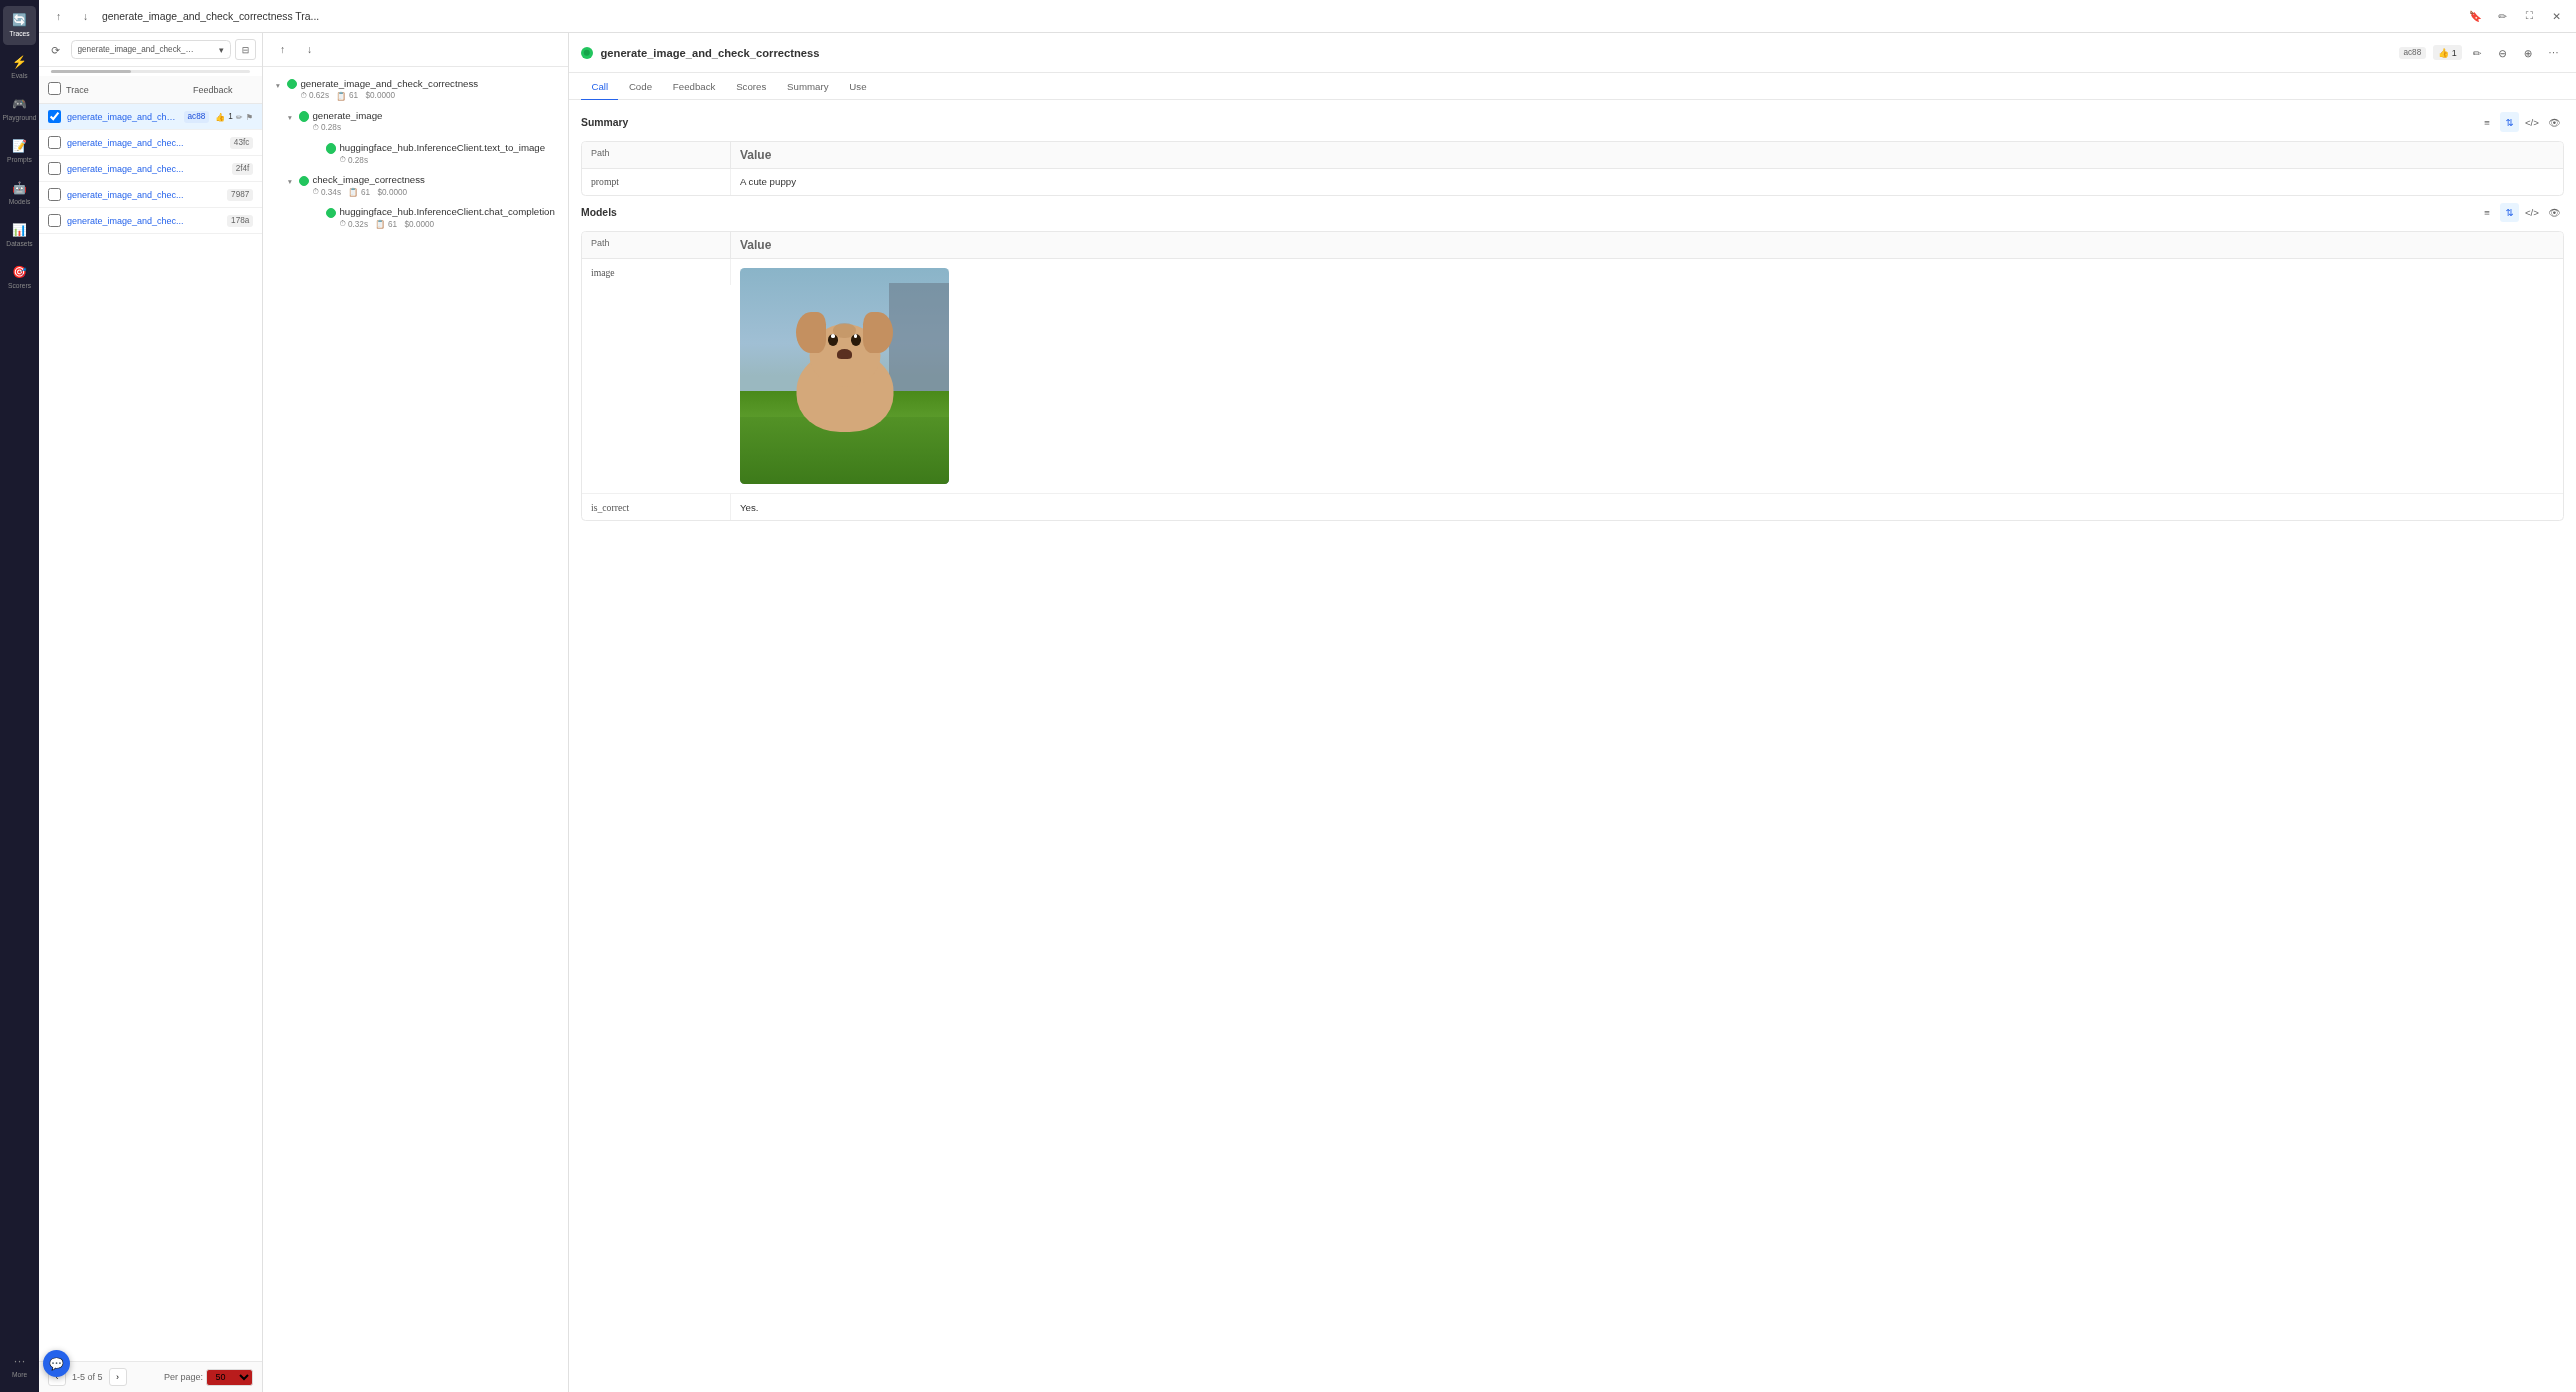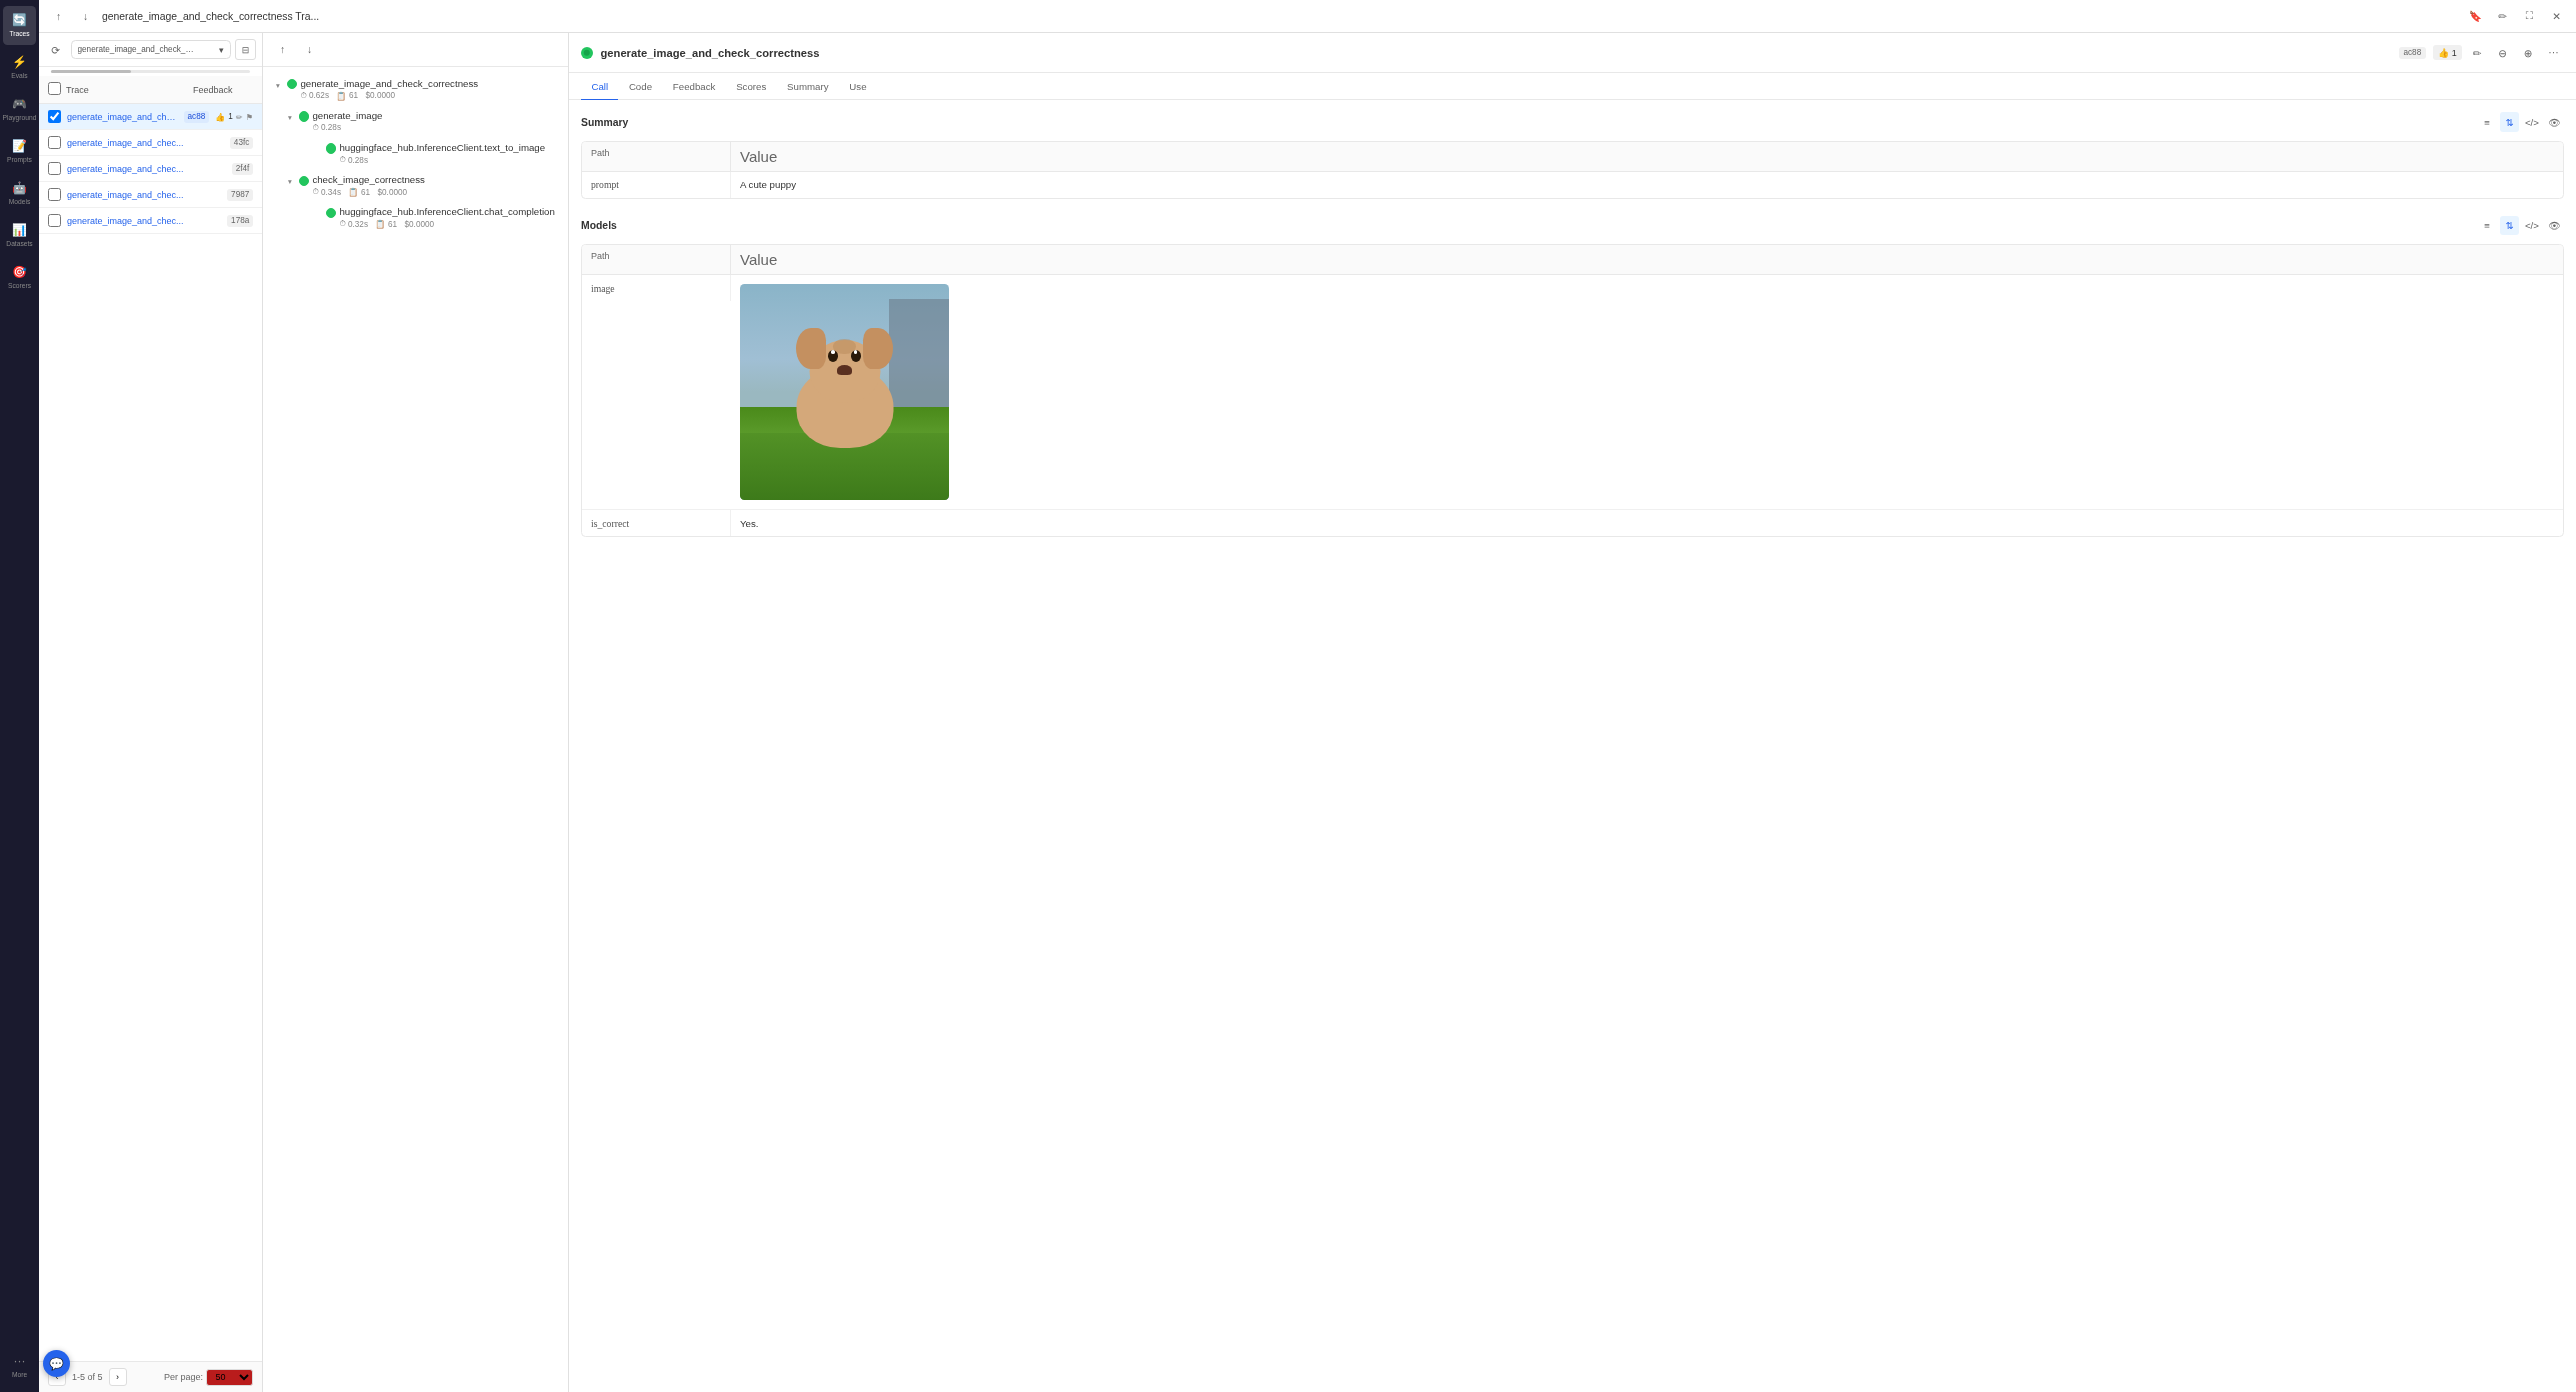--- a/index.html
+++ b/index.html
@@ -415,40 +415,40 @@
       border-radius: 3px;
       font-size: 9.7px;
     }
     .section-action-btn.active { background: #e8f4ff; color: #2563eb; }
 
     .data-table {
       width: 100%;
       border: 0.7px solid #e8e8e8;
       border-radius: 4.5px;
       overflow: hidden;
-      margin-bottom: 17px;
+      margin-bottom: 7px;
     }
     .data-table-header {
       display: flex;
       background: #fafafa;
       border-bottom: 0.7px solid #e8e8e8;
     }
     .data-col-path {
       width: 149px;
       padding: 6px 9px;
       font-size: 9px;
       font-weight: 500;
       color: #666;
       border-right: 0.7px solid #e8e8e8;
     }
     .data-col-value {
       flex: 1;
       padding: 6px 9px;
-      font-size: 15px;
-      font-weight: 400;
+      font-size: 12px;
+      font-weight: 700;
       color: #666;
     }
     .data-row {
       display: flex;
       border-bottom: 0.7px solid #f0f0f0;
     }
     .data-row:last-child { border-bottom: none; }
     .data-cell-path {
       width: 149px;
       padding: 7.5px 9px;

